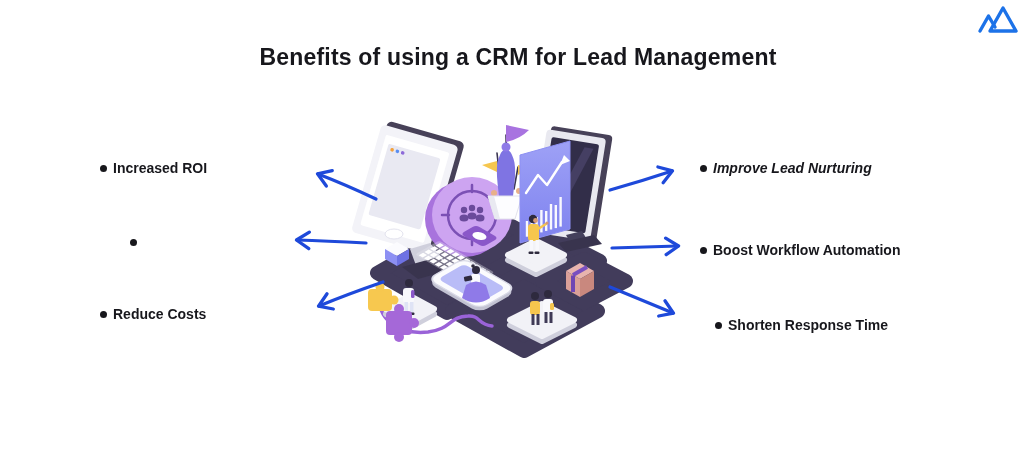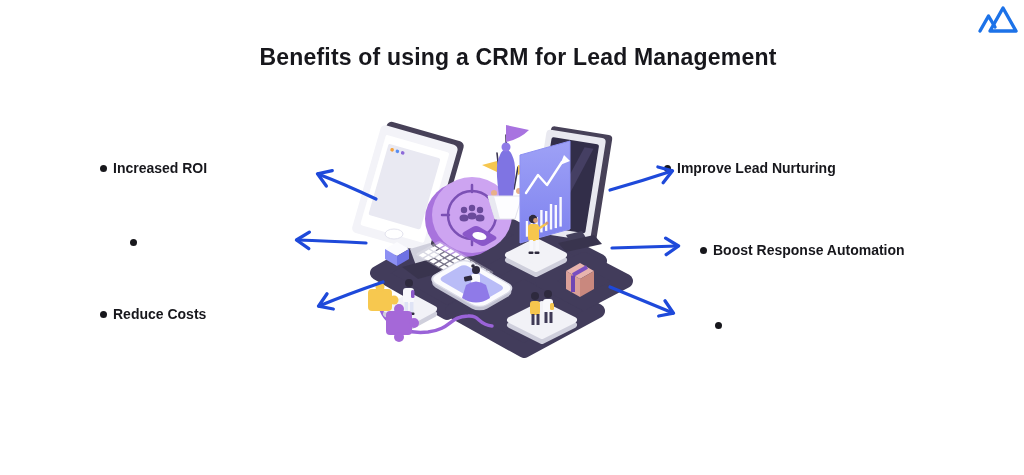--- a/index.html
+++ b/index.html
@@ -15,21 +15,21 @@
   }
   .logo{position:absolute;left:976px;top:2px;}
   .benefit{
     position:absolute;display:flex;align-items:center;gap:6px;height:24px;
     font-size:14px;font-weight:bold;color:var(--text-dark,#17171c);white-space:nowrap;
   }
   .benefit .dot{width:7px;height:7px;border-radius:50%;background:var(--text-dark,#17171c);flex:none;}
   #b-l1{left:100px;top:156px;}
   #b-l2{left:130px;top:230px;}
   #b-l3{left:100px;top:302px;}
-  #b-r1{left:664px;top:156px;}
+  #b-r1{left:700px;top:156px;font-style:italic;}
   #b-r2{left:700px;top:238px;}
   #b-r3{left:715px;top:313px;}
   .illustration{position:absolute;left:352px;top:113px;}
   .arrows{position:absolute;left:0;top:0;pointer-events:none;}
 </style>
 </head>
 <body>
 
 <div class="title">Benefits of using a CRM for Lead Management</div>
 
@@ -51,24 +51,25 @@
   <span class="dot"></span>
   <span>Reduce Costs</span>
 </div>
 
 <div class="benefit" id="b-r1">
   <span class="dot"></span>
   <span>Improve Lead Nurturing</span>
 </div>
 <div class="benefit" id="b-r2">
   <span class="dot"></span>
-  <span>Boost Response Automation</span>
+  <span>Boost Workflow Automation</span>
 </div>
 <div class="benefit" id="b-r3">
   <span class="dot"></span>
+  <span>Shorten Response Time</span>
 </div>
 
 <svg class="illustration" width="310" height="245" viewBox="0 0 310 245">
   <defs>
     <linearGradient id="gradPeri" x1="0" y1="0" x2="0" y2="1">
       <stop offset="0" stop-color="#9ea1f6"></stop>
       <stop offset="1" stop-color="#7e82ef"></stop>
     </linearGradient>
   </defs>
 

